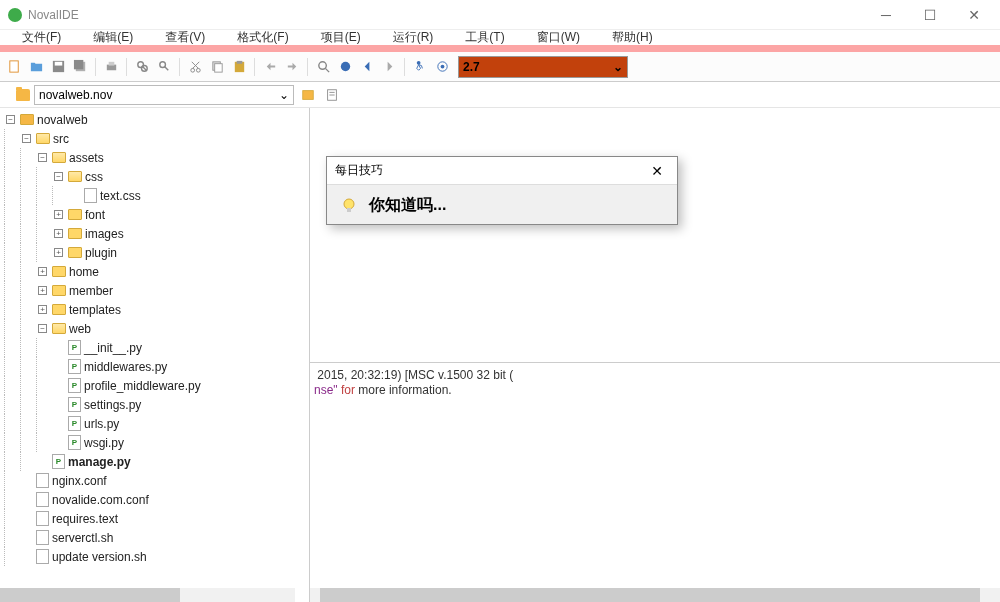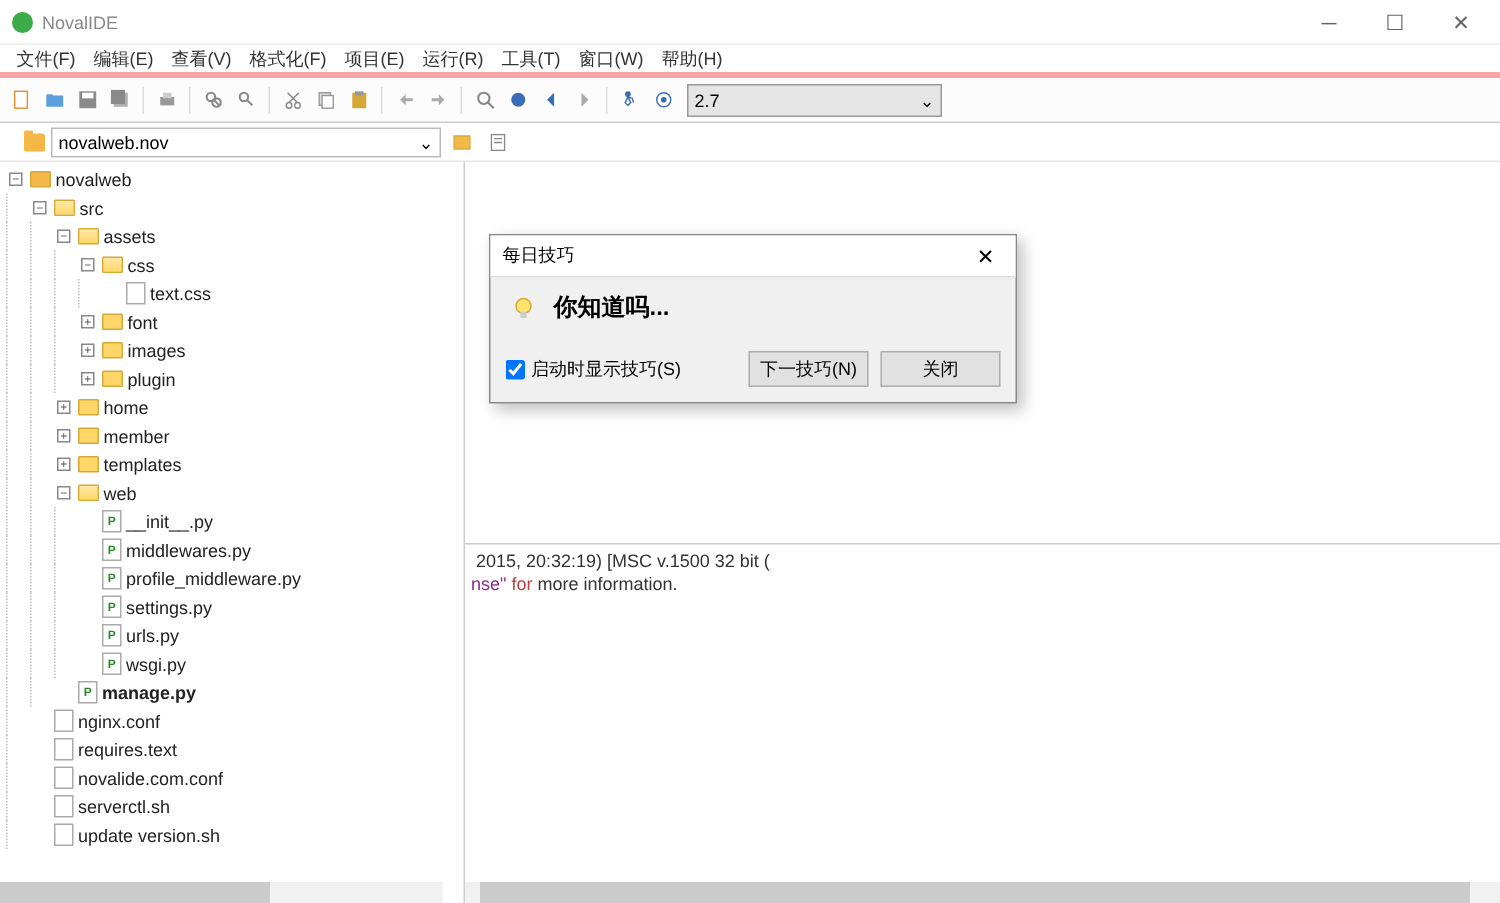--- a/index.html
+++ b/index.html
@@ -4,28 +4,28 @@
 <style>
 * { box-sizing: border-box; margin: 0; padding: 0; font-family: "Microsoft YaHei", "Segoe UI", sans-serif; font-size: 12px; }
 body { background: #fff; width: 1000px; height: 602px; overflow: hidden; position: relative; }
 
 .titlebar { height: 30px; background: #fff; display: flex; align-items: center; padding: 0 4px; border-bottom: 1px solid #eee; }
 .titlebar .appicon { width: 14px; height: 14px; background: #3eab4a; border-radius: 50%; margin-right: 6px; margin-left: 4px; }
 .titlebar .title { flex: 1; color: #888; font-size: 12px; }
 .winbtns { display: flex; }
 .winbtn { width: 44px; height: 28px; display: flex; align-items: center; justify-content: center; color: #666; font-size: 14px; }
 
-.menubar { height: 22px; display: flex; align-items: center; padding: 0 5px; gap: 0; border-bottom: 4px solid #fca5a5; }
+.menubar { height: 22px; display: flex; align-items: center; padding: 0 16px; gap: 20px; border-bottom: 7px solid #fca5a5; }
 .menubar .m { padding: 2px 6px; color: #333; }
 
 .toolbar { height: 30px; display: flex; align-items: center; padding: 2px 4px; gap: 2px; border-bottom: 1px solid #ccc; background: #fcfcfc; }
 .tbtn { width: 20px; height: 20px; display: flex; align-items: center; justify-content: center; color: #888; border-radius: 2px; }
 .tbtn svg { width: 15px; height: 15px; }
 .sep { width: 1px; height: 18px; background: #ddd; margin: 0 3px; }
-.versel { height: 22px; width: 170px; border: 1px solid #999; background: #e5e5e5; margin-left: 4px; padding: 0 4px; display: flex; align-items: center; justify-content: space-between; }
+.versel { height: 22px; width: 170px; border: 1px solid #999; background: #c2410c; margin-left: 4px; padding: 0 4px; display: flex; align-items: center; justify-content: space-between; font-weight: bold; }
 
 .filebar { height: 26px; display: flex; align-items: center; padding: 2px 16px; gap: 4px; border-bottom: 1px solid #e5e5e5; }
 .fileicon { width: 14px; height: 12px; background: #f5b745; border-radius: 2px 2px 1px 1px; position: relative; }
 .fileicon::before { content: ''; position: absolute; top: -2px; left: 0; width: 6px; height: 3px; background: #f5b745; border-radius: 1px 1px 0 0; }
 .filebox { flex: 0 0 260px; border: 1px solid #bbb; height: 20px; display: flex; align-items: center; padding: 0 4px; background: #fff; justify-content: space-between; }
 .sidebtn { width: 20px; height: 20px; display: flex; align-items: center; justify-content: center; }
 
 .main { display: flex; height: 494px; }
 .left { width: 310px; border-right: 1px solid #ccc; overflow: hidden; position: relative; background: #fff; }
 .tree { padding: 2px 0; overflow-y: auto; height: 100%; }
@@ -397,27 +397,27 @@
         <div class="row">
           <span class="ind vline" style="width: 16px;"></span>
           <span class="tw"></span>
           <span class="fileic txt"></span>
           <span class="label">nginx.conf</span>
         </div>
         <div class="row">
           <span class="ind vline" style="width: 16px;"></span>
           <span class="tw"></span>
           <span class="fileic txt"></span>
+          <span class="label">novalide.com.conf</span>
+        </div>
+        <div class="row">
+          <span class="ind vline" style="width: 16px;"></span>
+          <span class="tw"></span>
+          <span class="fileic txt"></span>
           <span class="label">requires.text</span>
-        </div>
-        <div class="row">
-          <span class="ind vline" style="width: 16px;"></span>
-          <span class="tw"></span>
-          <span class="fileic txt"></span>
-          <span class="label">novalide.com.conf</span>
         </div>
         <div class="row">
           <span class="ind vline" style="width: 16px;"></span>
           <span class="tw"></span>
           <span class="fileic txt"></span>
           <span class="label">serverctl.sh</span>
         </div>
         <div class="row">
           <span class="ind vline" style="width: 16px;"></span>
           <span class="tw"></span>
@@ -445,25 +445,13 @@
     <span>每日技巧</span>
     <div class="dlg-close">✕</div>
   </div>
   <div class="dlg-head">
     <svg class="bulb" viewBox="0 0 20 20">
         <circle cx="10" cy="8" r="5" fill="#ffe36b" stroke="#d4a93a"></circle>
         <rect x="8" y="12" width="4" height="4" fill="#ccc"></rect>
       </svg>
     <div class="dlg-heading">你知道吗...</div>
   </div>
-  <div class="dlg-foot">
-    <label class="chk">
-      <input type="checkbox" checked="" style="">
-      <span>启动时显示技巧(S)</span>
-    </label>
-    <div class="dbtn">
-        <span>下一技巧(N)</span>
-      </div>
-    <div class="dbtn">
-        <span>关闭</span>
-      </div>
-  </div>
 </div>
 
 </body></html>

